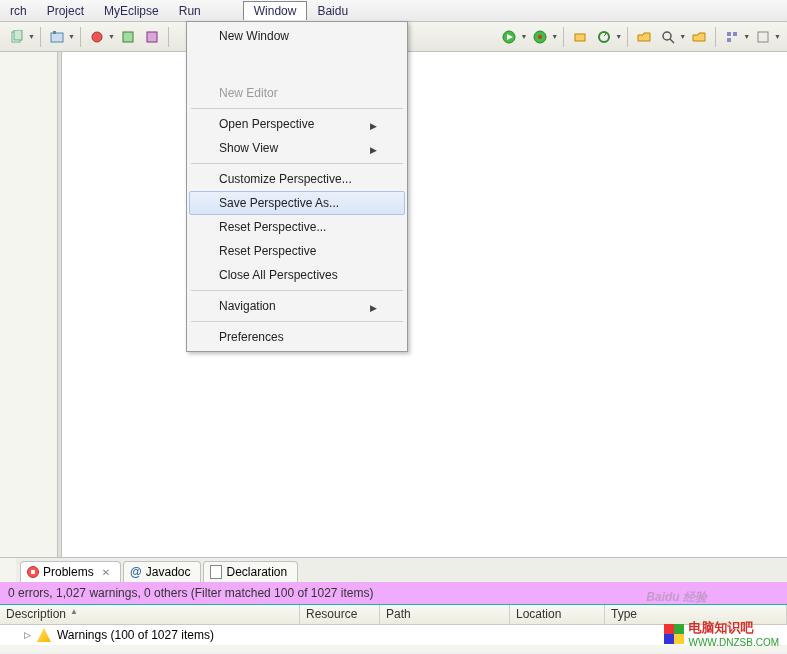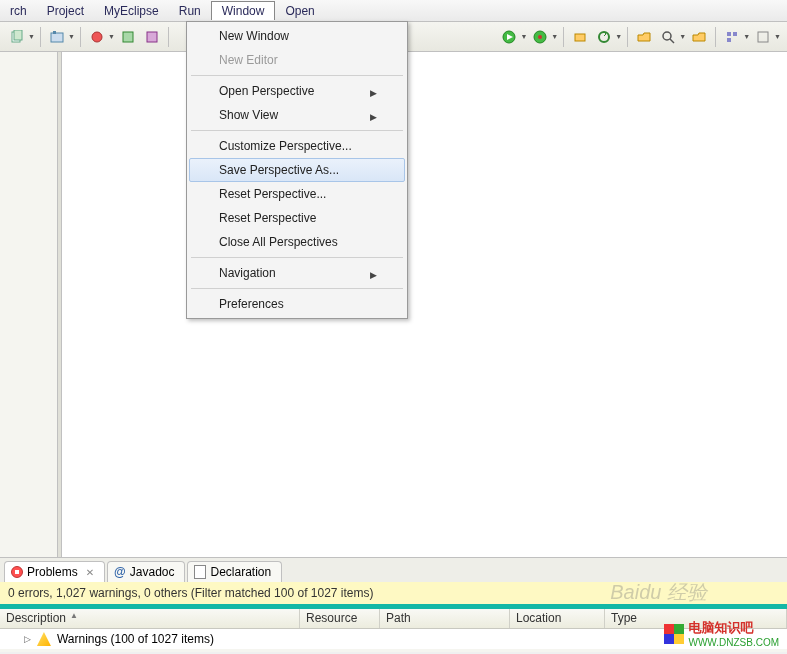--- a/index.html
+++ b/index.html
@@ -1,74 +1,74 @@
 <!DOCTYPE html>
 <html><head>
 <meta charset="utf-8">
 <style>
 * { margin: 0; padding: 0; box-sizing: border-box; font-family: "Segoe UI", Tahoma, sans-serif; font-size: 12px; }
 body { background: #f0f0f0; width: 787px; height: 654px; overflow: hidden; position: relative; }
 
 .menubar { background: linear-gradient(#f8f8f8, #eaeaea); border-bottom: 1px solid #c0c0c0; height: 22px; display: flex; align-items: center; padding-left: 0; }
 .menubar-item { padding: 2px 10px; cursor: default; color: #2a2a5a; }
-.menubar-item.active { background: #fff; border: 1px solid #888; border-bottom: none; position: relative; z-index: 20; }
+.menubar-item.active { background: #fff; border: 1px solid #888; border-bottom: none; position: relative; z-index: 20; margin-left: 32px; }
 
 .toolbar { background: linear-gradient(#f5f5f0, #e8e8e0); height: 30px; border-bottom: 1px solid #c0c0c0; display: flex; align-items: center; padding: 0 6px; gap: 2px; }
 .tb-btn { width: 22px; height: 22px; display: flex; align-items: center; justify-content: center; border-radius: 2px; }
 .tb-sep { width: 1px; height: 20px; background: #c0c0c0; margin: 0 3px; }
 .tb-arrow { font-size: 7px; color: #555; margin-left: -2px; }
 
 .workspace { display: flex; height: 505px; }
 .sidebar-left { width: 58px; background: #f5f5f0; border-right: 1px solid #c0c0c0; }
 .sidebar-stub { width: 4px; background: #e0e0d8; border-right: 1px solid #c0c0c0; }
 .editor-area { flex: 1; background: #fff; position: relative; }
 
 .dropdown-menu { position: absolute; top: 21px; left: 186px; width: 222px; background: #f4f4f4; border: 1px solid #999; box-shadow: 2px 2px 4px rgba(0,0,0,.25); z-index: 10; padding: 2px; }
 .menu-item { padding: 5px 28px 5px 30px; color: #222; cursor: default; display: flex; justify-content: space-between; align-items: flex-end; }
-.menu-item.disabled { color: #9a9a9a; }
+.menu-item.disabled { color: #9a9a9a; margin-top: 33px; }
 .menu-item.highlighted { background: linear-gradient(#eaf1fb,#d9e6f7); border: 1px solid #a8c5e8; border-radius: 2px; padding: 4px 27px 4px 29px; }
 .menu-sep { height: 1px; background: #d0d0d0; margin: 3px 2px; }
 .submenu-arrow { font-size: 9px; color: #444; }
 
 .bottom-panel { border-top: 1px solid #c0c0c0; background: #f5f5f0; height: 95px; }
-.tab-row { display: flex; align-items: flex-end; height: 24px; padding-left: 4px; gap: 0; background: #eeeee8; }
+.tab-row { display: flex; align-items: flex-end; height: 24px; padding-left: 4px; gap: 0; background: #eeeee8; margin-left: 16px; }
 .tab { padding: 3px 10px 3px 6px; border: 1px solid #c0c0c0; border-bottom: none; background: #f8f8f4; border-radius: 4px 4px 0 0; margin-right: 2px; display: flex; align-items: center; gap: 4px; }
 .tab.active { background: #fff; }
 .tab-close { color: #888; font-size: 10px; margin-left: 4px; }
 
-.status-line { padding: 4px 8px; color: #333; background: #fef9c3; border-bottom: 5px solid #14b8a6; }
+.status-line { padding: 4px 8px; color: #333; background: #f0abfc; border-bottom: 1px solid #14b8a6; }
 .table-header { display: flex; background: linear-gradient(#f9f9f5,#ececde); border-bottom: 1px solid #c8c8c0; height: 20px; }
 .th { border-right: 1px solid #d0d0c8; padding: 2px 6px; color: #333; display: flex; align-items: flex-start; gap: 4px; }
 .th:nth-child(1){ width: 300px; } .th:nth-child(2){ width: 80px; } .th:nth-child(3){ width: 130px; } .th:nth-child(4){ width: 95px; } .th:nth-child(5){ flex:1; }
 .sort-ind { font-size: 8px; color: #777; }
 .table-row { display: flex; padding: 3px 0; background: #fff; }
 .warn-cell { padding-left: 24px; display: flex; align-items: center; gap: 6px; }
 
 .ico { width: 14px; height: 14px; display: inline-block; }
 .ico-warn { background: linear-gradient(135deg,#ffe066,#ffb300); clip-path: polygon(50% 0,100% 100%,0 100%); position: relative; }
 .ico-prob { display:inline-block; width:12px; height:12px; border-radius:50%; background: radial-gradient(circle,#fff 30%,#ff5050 31%); border:1px solid #c03030;}
 .ico-doc { width: 12px; height: 14px; background: #fff; border: 1px solid #888; position: relative; }
 
 .watermark { position: absolute; right: 8px; bottom: 6px; display: flex; align-items: center; gap: 4px; font-size: 11px; }
 .wm-logo { display: flex; flex-wrap: wrap; width: 20px; height: 20px; }
 .wm-logo span { width: 10px; height: 10px; }
 .wm-text1 { color: #d4302a; font-weight: bold; font-size: 13px; }
 .wm-text2 { color: #2aa030; font-size: 10px; }
-.baidu-wm { position:absolute; right: 80px; bottom: 48px; color: rgba(120,120,120,.35); font-size: 20px; font-weight: normal; font-style: italic; }
+.baidu-wm { position:absolute; right: 80px; bottom: 48px; color: rgba(120,120,120,.35); font-size: 12px; font-weight: bold; font-style: italic; }
 </style>
 </head>
 <body>
 
 <div class="menubar">
   <span class="menubar-item">rch</span>
   <span class="menubar-item">Project</span>
   <span class="menubar-item">MyEclipse</span>
   <span class="menubar-item">Run</span>
   <span class="menubar-item active">Window</span>
-  <span class="menubar-item">Open</span>
+  <span class="menubar-item">Baidu</span>
 </div>
 
 <div class="toolbar">
   <div class="tb-btn">
       <svg class="ico" viewBox="0 0 14 14">
         <rect x="2" y="2" width="8" height="10" fill="#fff" stroke="#6a8"></rect>
         <rect x="4" y="0" width="8" height="10" fill="#cfe8cf" stroke="#6a8"></rect>
       </svg>
     </div>
     <span class="tb-arrow">▼</span>

